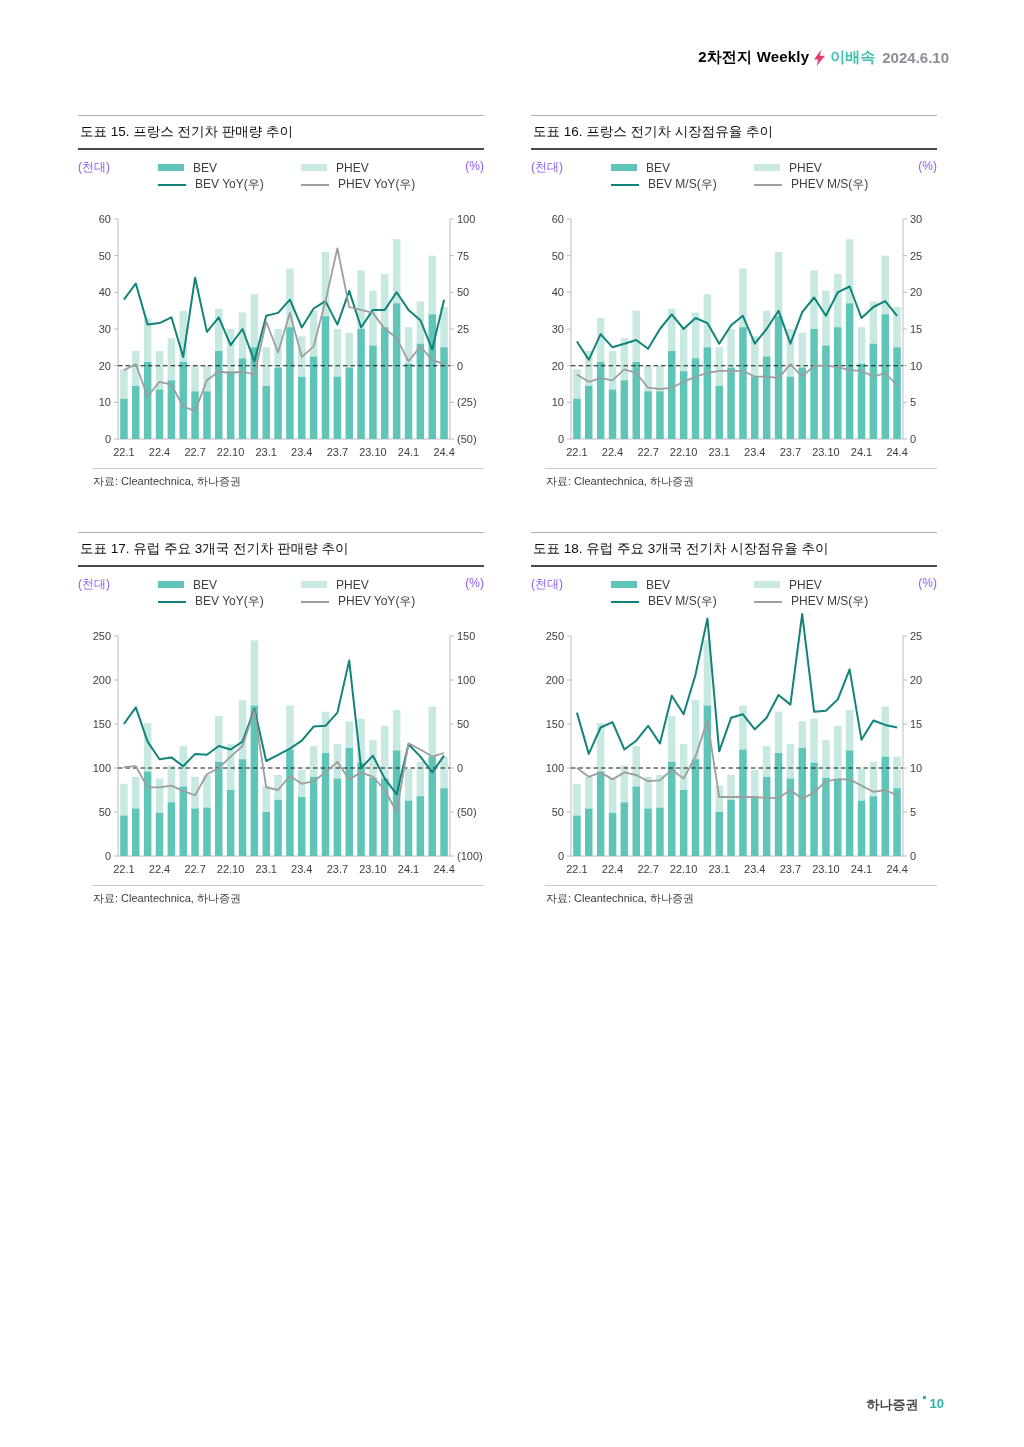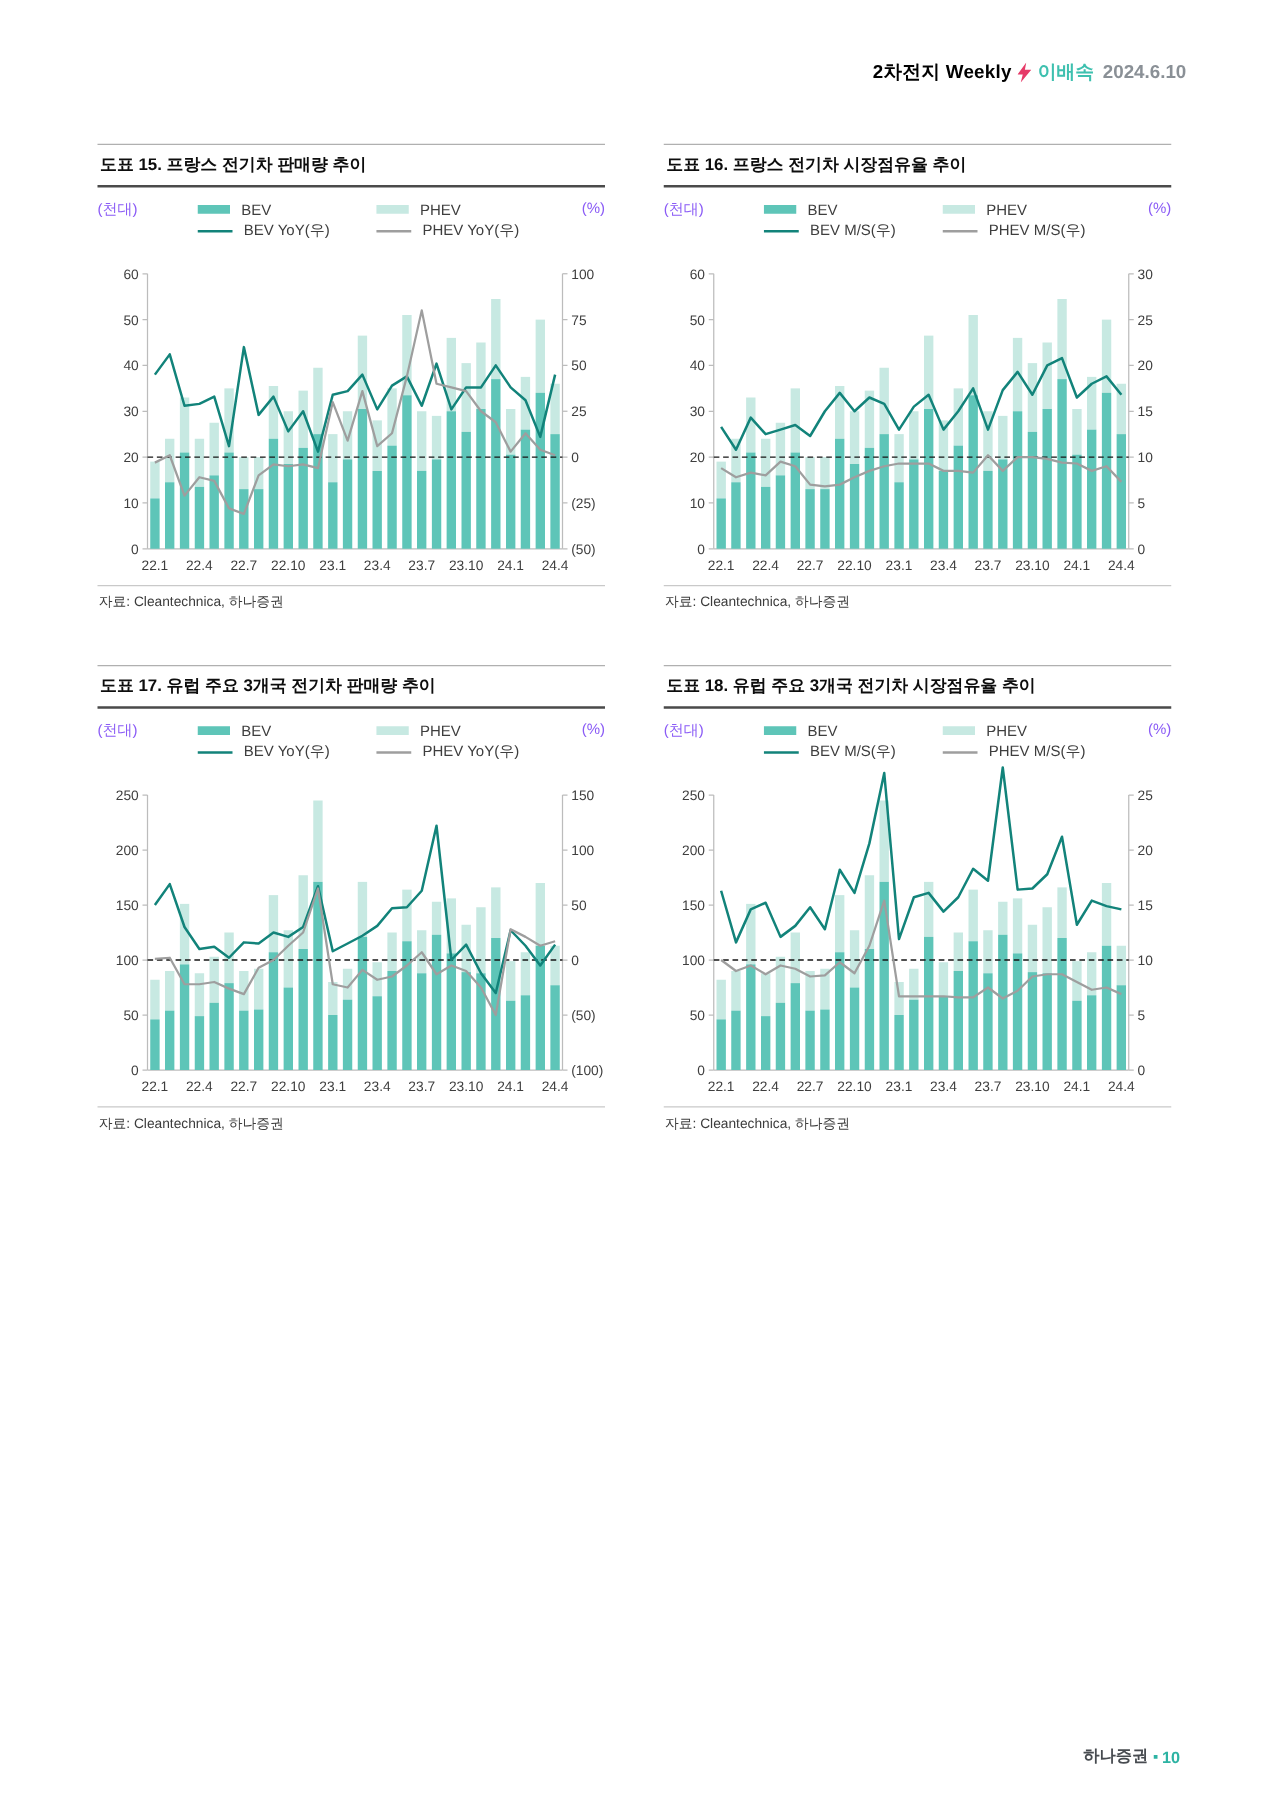--- a/index.html
+++ b/index.html
@@ -13,41 +13,41 @@
   .hdr .h-orange{color:#000000;letter-spacing:.2px;}
   .hdr .h-teal{color:#3ec0af;}
   .hdr .h-date{color:#8a9096;}
   .hdr svg{display:block;margin:0 -2px;}
 
   
   .charts{position:absolute;left:78px;top:115px;width:859px;
           display:grid;grid-template-columns:406px 406px;column-gap:47px;row-gap:43px;}
   .chart-box{width:406px;}
   .c-title{margin:0;border-top:1px solid #b0b0b0;border-bottom:2px solid #4a4a4a;
-           padding:7px 2px 7px 2px;font-size:13.5px;font-weight:bold;color:#0d0d0d;}
+           padding:7px 2px 7px 2px;font-size:13.5px;font-weight:normal;color:#0d0d0d;}
   .c-head{display:flex;align-items:flex-start;margin-top:9px;}
   .unit{font-size:12px;color:#8b5cf6;}
   .unit-l{width:46px;}
   .unit-r{width:34px;text-align:right;}
   .legend{flex:1;display:grid;grid-template-rows:17px 17px;grid-auto-flow:column;
           grid-auto-columns:1fr;margin-left:34px;margin-right:6px;
           font-size:12px;color:#3e3e3e;}
   .lg-item{display:flex;align-items:center;gap:9px;overflow:hidden;white-space:nowrap;}
   .sw-bar{display:inline-block;width:26px;height:7px;flex:none;}
   .sw-line{display:inline-block;width:28px;height:2px;flex:none;}
   .c-canvas{margin-top:0px;line-height:0;}
   .c-src{border-top:1px solid #c9c9c9;margin-top:3px;padding:5px 1px 0 1px;
-         font-size:11px;color:#3c3c3c;}
+         font-size:11px;color:#3c3c3c;margin-left:14px;}
 
   
   svg text{font-family:"Liberation Sans","DejaVu Sans",sans-serif;font-size:11px;fill:#3e3e3e;}
   .ax{stroke:#bcbcbc;stroke-width:1;}
 
   
-  .ftr{position:absolute;top:1396px;right:80px;display:flex;align-items:center;gap:4px;
+  .ftr{position:absolute;top:1396px;right:80px;display:flex;gap:4px;
        font-size:13px;font-weight:bold;color:#474b50;}
   .ftr .dot{width:3px;height:3px;background:#2db3a3;}
   .ftr .pg{color:#2db3a3;}
 </style>
 </head>
 <body>
 
 <div class="page">
 
   <div class="hdr">

